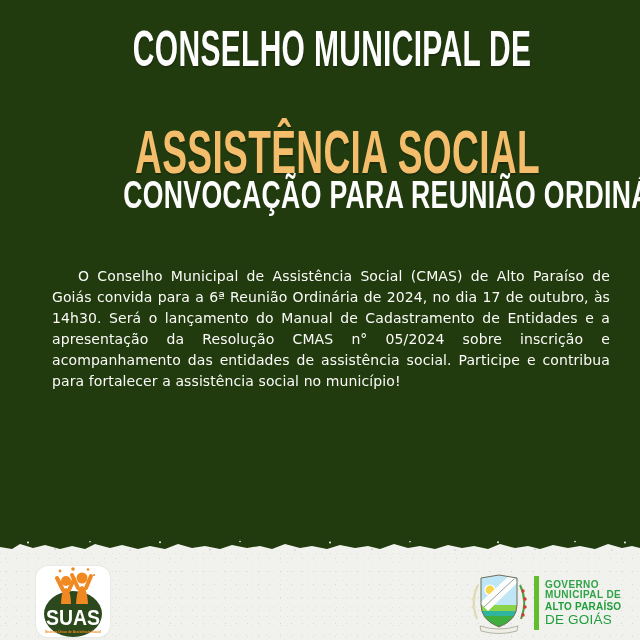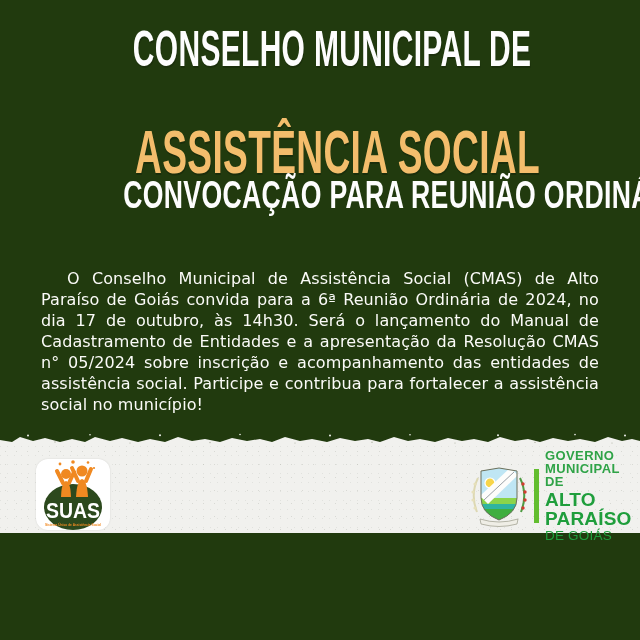--- a/index.html
+++ b/index.html
@@ -1,21 +1,21 @@
 <!DOCTYPE html>
 <html><head>
 <meta charset="utf-8">
 <style>
   html,body{margin:0;padding:0;}
   body{
     width:640px;height:640px;overflow:hidden;position:relative;
     background:#213a0e;
     font-family:"Liberation Sans",sans-serif;
   }
-  .poster{position:absolute;inset:0;width:640px;height:533px;}
+  .poster{position:absolute;inset:0;width:640px;height:640px;}
 
   
   .title-wrap{position:absolute;left:0;width:640px;text-align:center;white-space:nowrap;}
   .title-line1{top:24px;}
   .title-line1 .cond{
     display:inline-block;font-weight:bold;font-size:50px;line-height:1;
     color:#fdfdfd;transform:scaleX(0.60);transform-origin:50% 50%;
     letter-spacing:0.5px;text-shadow:1px 2px 0 rgba(0,0,0,.18);
   }
   .title-line2{top:73px;margin-top:48px;}
@@ -26,23 +26,23 @@
   }
   .subtitle{top:176px;}
   .subtitle .cond{
     display:inline-block;font-weight:bold;font-size:38px;line-height:1;
     color:#fdfdfd;transform:scaleX(0.70);transform-origin:50% 50%;
     letter-spacing:0.5px;
   }
 
   
   .body-text{
-    position:absolute;left:41px;top:252px;width:558px;
+    position:absolute;left:52px;top:252px;width:558px;
     color:#fbfbf8;font-family:"DejaVu Sans","Liberation Sans",sans-serif;
-    font-size:16px;line-height:21px;text-align:justify;text-indent:26px;
+    font-size:14px;line-height:21px;text-align:justify;text-indent:26px;
     letter-spacing:0.1px;
   }
 
   
   .footer{
     position:absolute;left:0;bottom:0;width:640px;height:88px;
     background-color:#f1f1ee;
     background-image:
       radial-gradient(circle, rgba(85,90,75,.16) .6px, transparent 1px),
       radial-gradient(circle, rgba(85,90,75,.10) .5px, transparent .9px);
@@ -56,22 +56,22 @@
     position:absolute;left:36px;top:14px;width:74px;height:71px;
     background:#ffffff;border-radius:12px;box-shadow:0 0 2px rgba(0,0,0,.12);
   }
   .suas-card svg{display:block;width:74px;height:71px;}
 
   
   .gov-logo{position:absolute;left:468px;top:18px;width:170px;height:66px;display:flex;align-items:center;}
   .gov-crest{width:62px;height:64px;flex:0 0 auto;}
   .gov-bar{width:5px;height:54px;background:#62bd2f;margin:0 6px 0 4px;flex:0 0 auto;}
   .gov-text{display:flex;flex-direction:column;justify-content:center;line-height:1;}
-  .gov-text .l1{font-size:13px;font-weight:bold;color:#2fa347;letter-spacing:.4px;margin-bottom:2px;}
-  .gov-text .l2{font-size:19px;font-weight:bold;color:#1f9e3c;letter-spacing:.2px;}
+  .gov-text .l1{font-size:10px;font-weight:bold;color:#2fa347;letter-spacing:.4px;margin-bottom:2px;}
+  .gov-text .l2{font-size:10px;font-weight:bold;color:#1f9e3c;letter-spacing:.2px;}
   .gov-text .l3{font-size:13.5px;font-weight:normal;color:#1f9e3c;letter-spacing:.2px;margin-top:1px;}
 </style>
 </head>
 <body>
 
 <div class="poster">
 
   <div class="title-wrap title-line1">
     <span class="cond">CONSELHO MUNICIPAL DE</span>
   </div>

